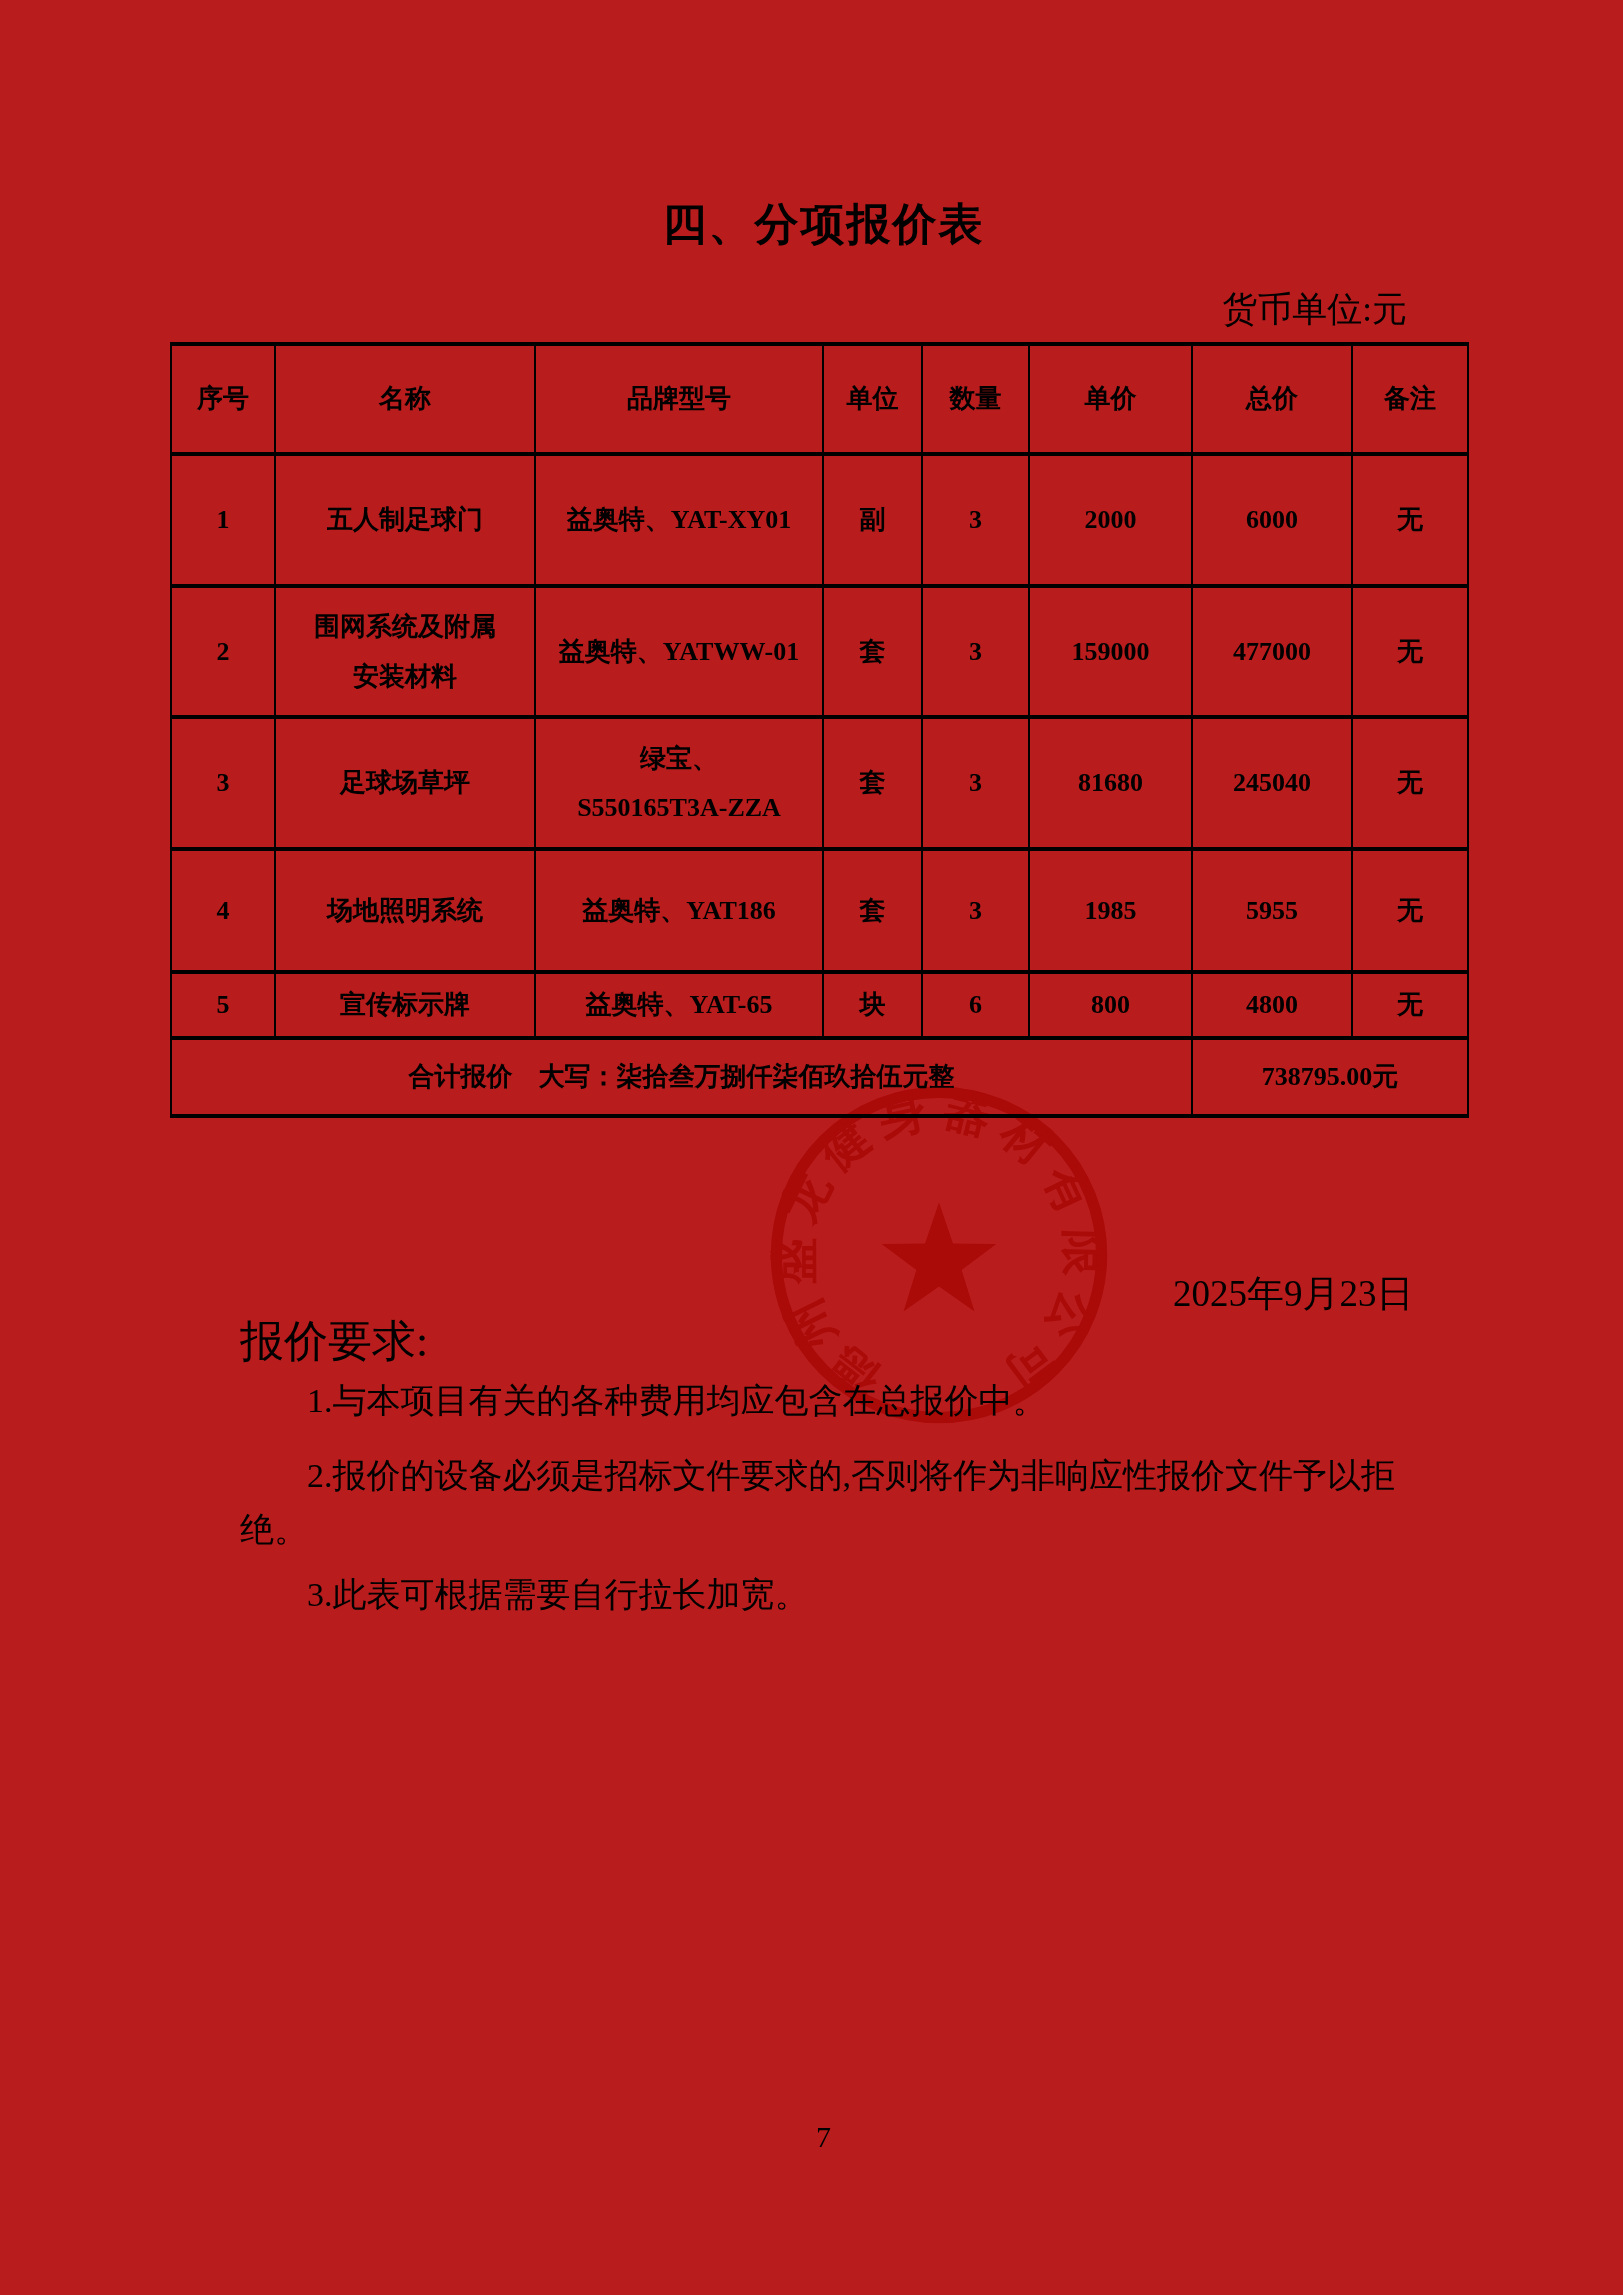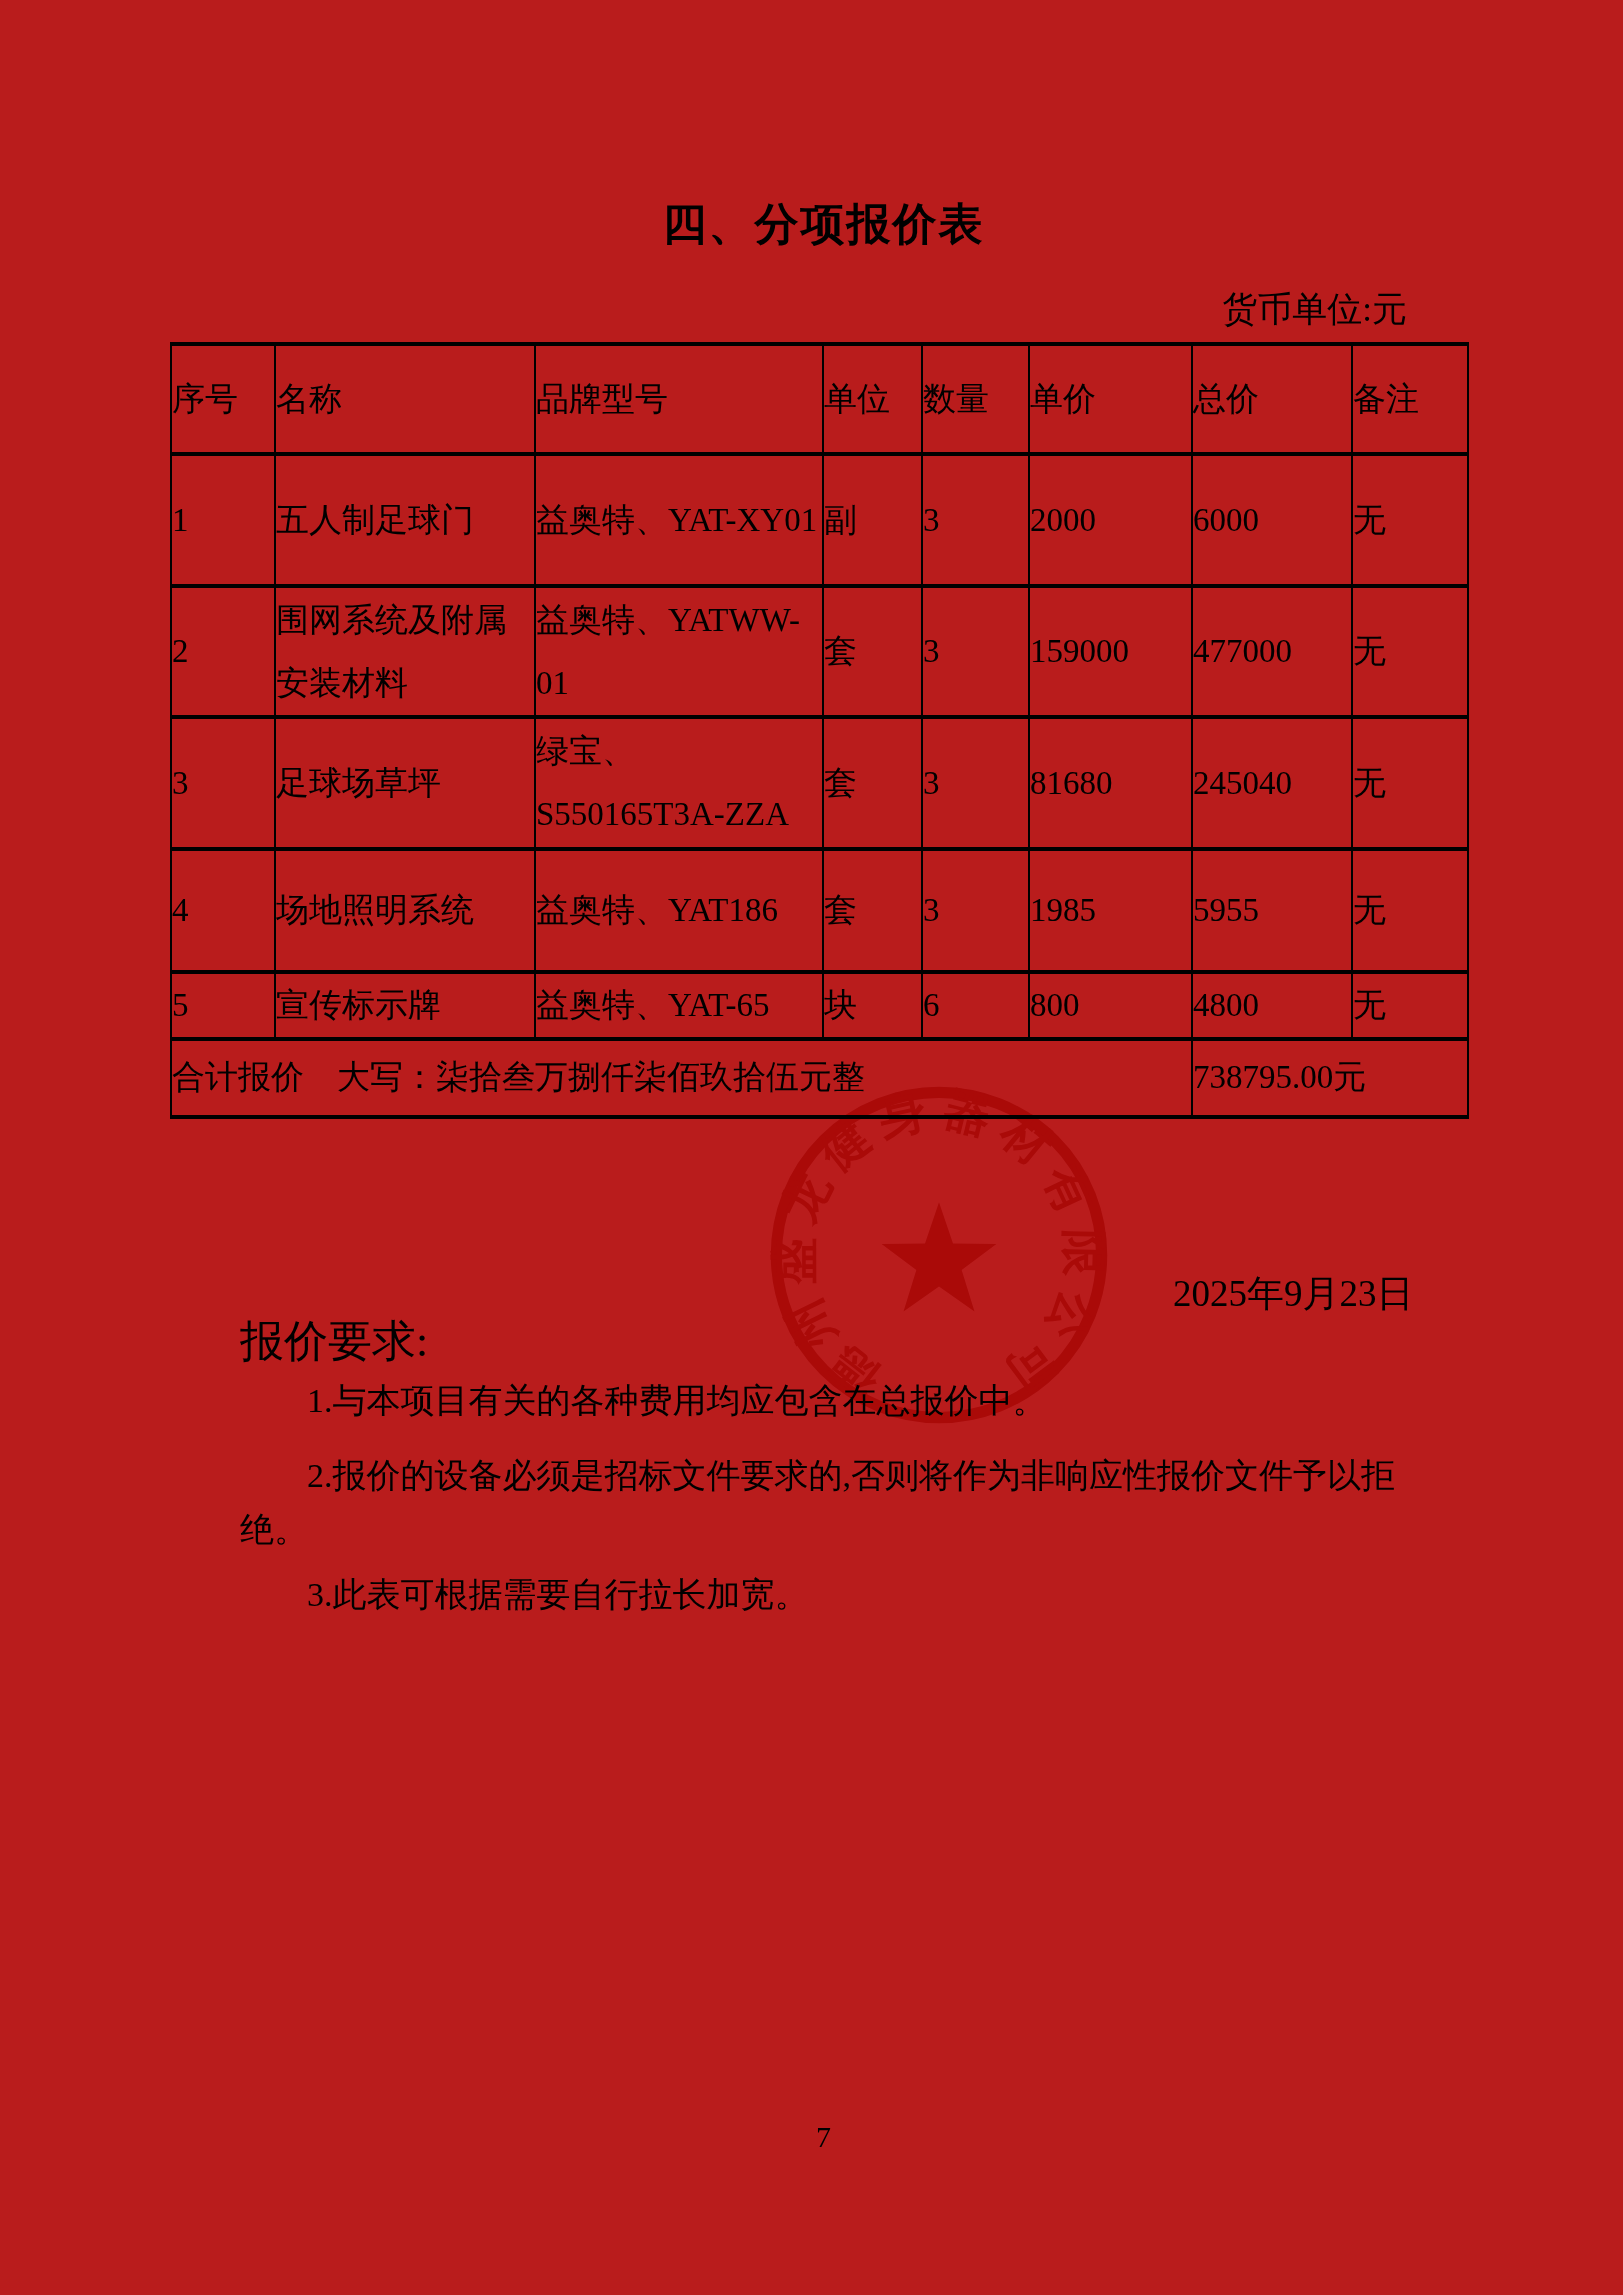--- a/index.html
+++ b/index.html
@@ -32,24 +32,24 @@
     left: 170px; top: 342px;
     width: 1298px;
     border-collapse: collapse;
     table-layout: fixed;
   }
   table.quote td, table.quote th {
     border: 2.6px solid #000;
     border-top-width: 4.6px;
     border-bottom-width: 4.6px;
     padding: 0;
-    text-align: left;
+    text-align: center;
     vertical-align: middle;
-    font-size: 33px;
-    font-weight: normal;
+    font-size: 26px;
+    font-weight: bold;
     line-height: 1.9;
     white-space: pre-line;
     font-family: "Liberation Serif", "DejaVu Serif", serif;
   }
   tr.hdr  { height: 110px; }
   tr.r1   { height: 132px; }
   tr.r2   { height: 131px; }
   tr.r3   { height: 132px; }
   tr.r4   { height: 123px; }
   tr.r5   { height: 66px; }

